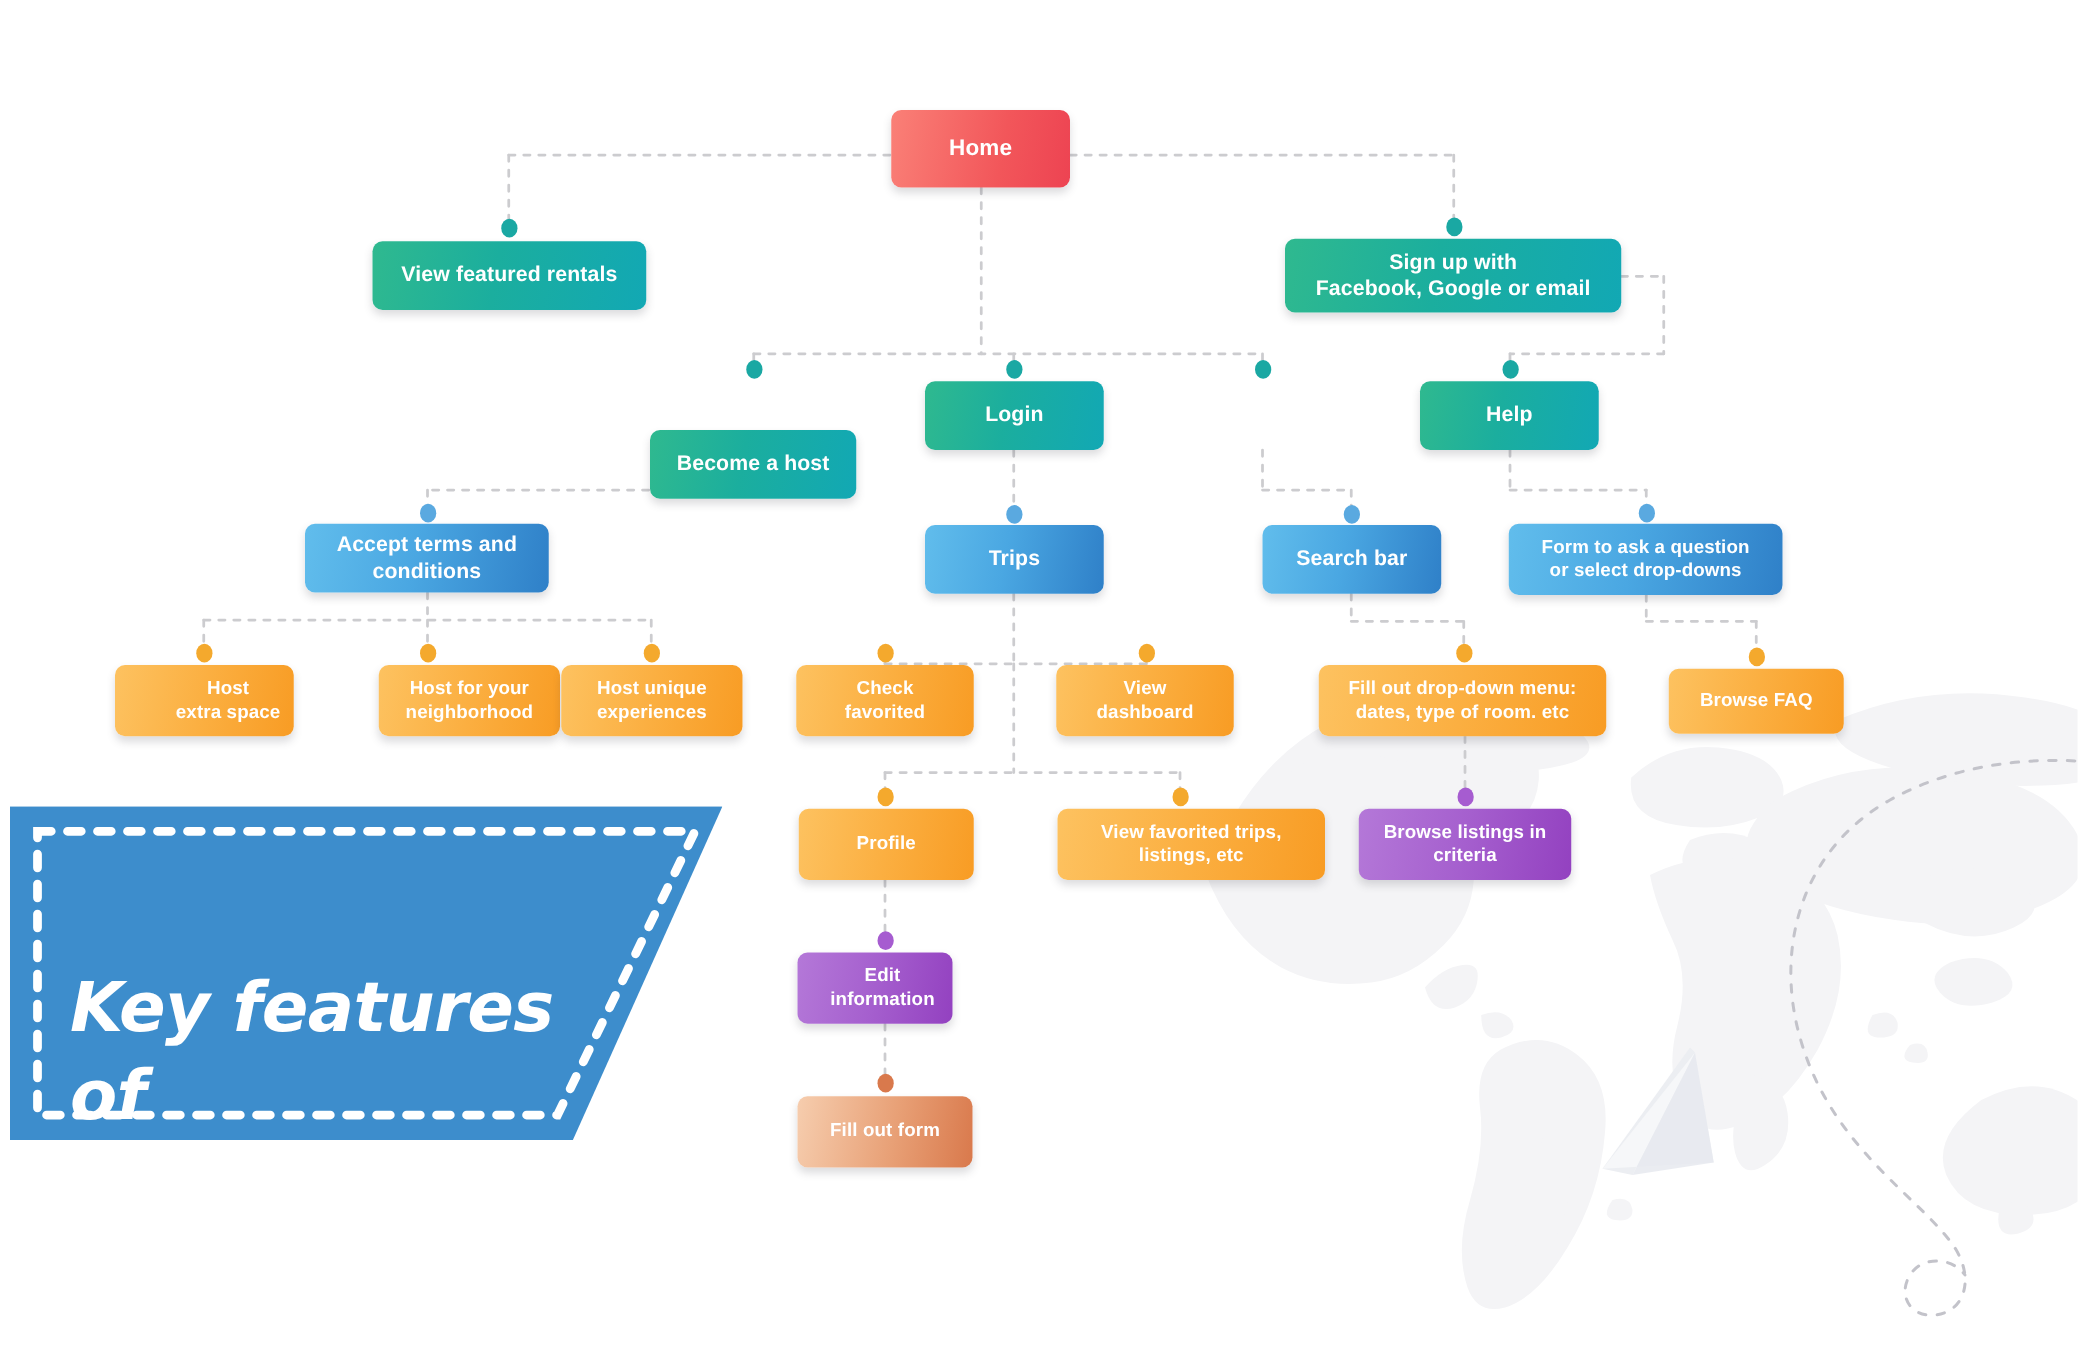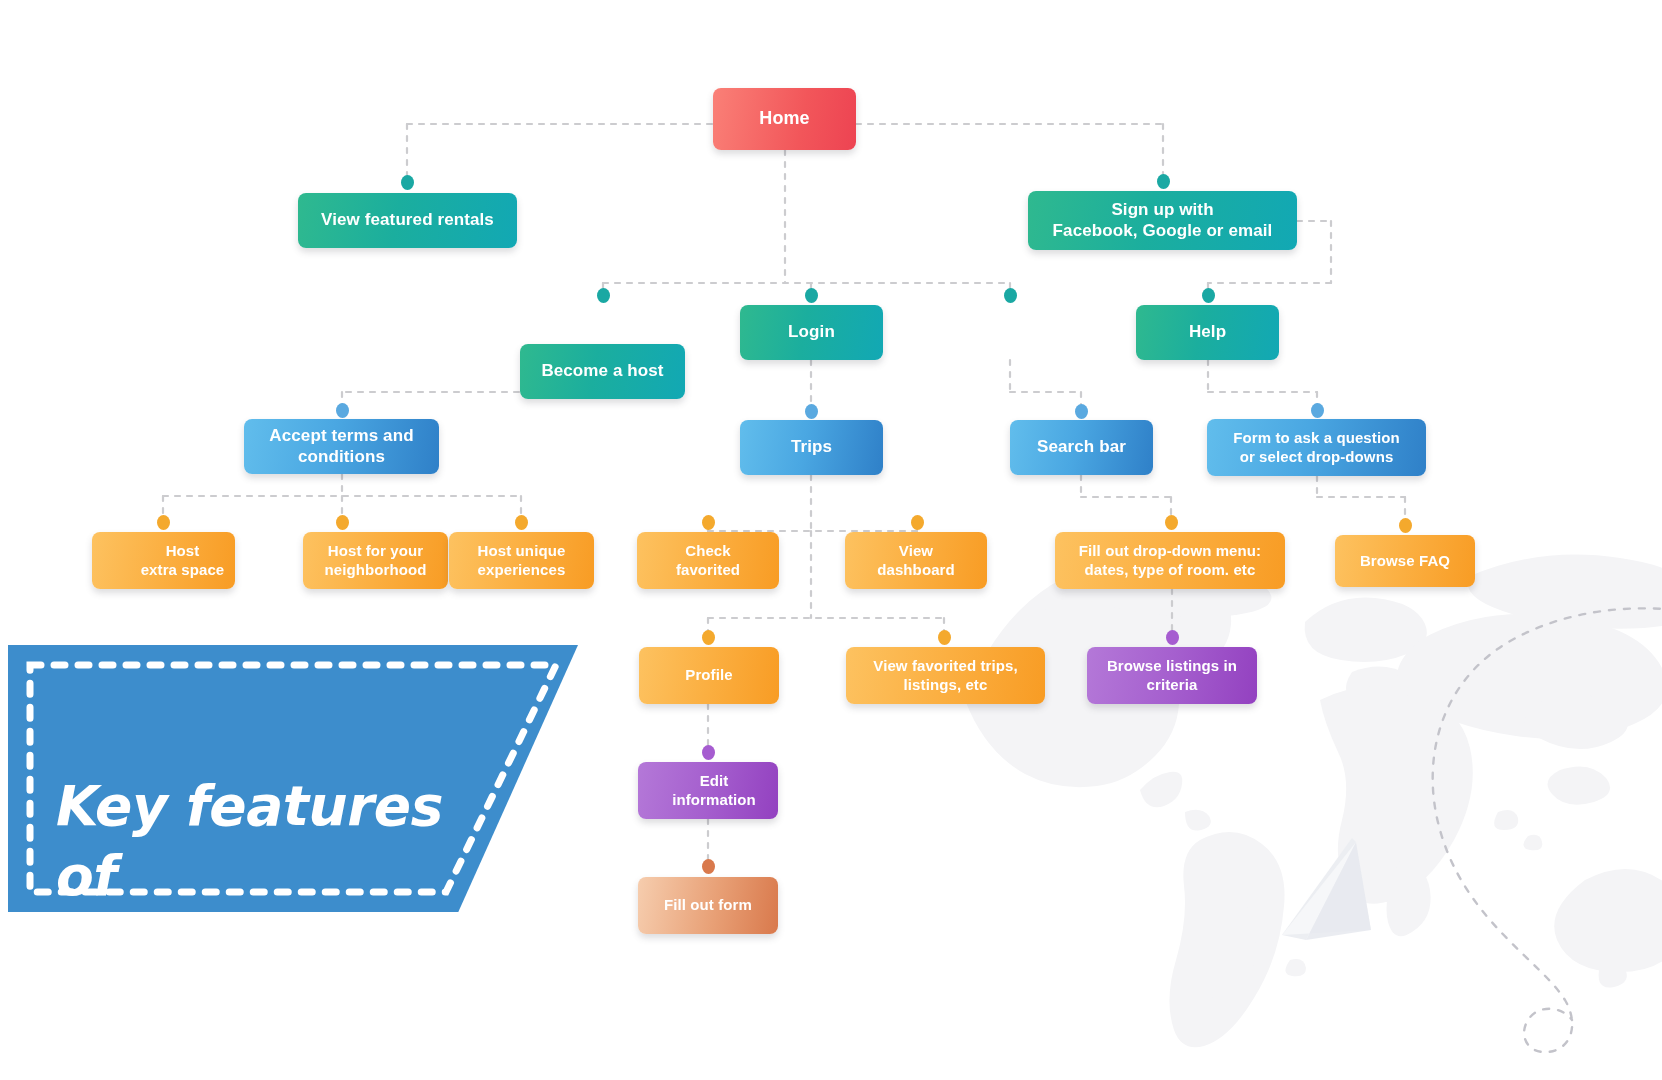--- a/index.html
+++ b/index.html
@@ -294,31 +294,31 @@
   </div>
 
   <div class="node orange fs15" style="left:1335px;top:535px;width:140px;height:52px;">
     <span>Browse FAQ</span>
   </div>
 
   <div class="node orange fs15" style="left:639px;top:647px;width:140px;height:57px;">
     <span>Profile</span>
   </div>
 
-  <div class="node orange fs15" style="left:846px;top:647px;width:199px;height:57px;">
+  <div class="node orange fs15" style="left:846px;top:647px;width:214px;height:57px;">
     <span>View favorited trips,
 listings, etc</span>
   </div>
 
   <div class="node purple fs15" style="left:1087px;top:647px;width:170px;height:57px;">
     <span>Browse listings in
 criteria</span>
   </div>
 
-  <div class="node purple fs15" style="left:638px;top:762px;width:140px;height:57px;padding-left:22px;">
+  <div class="node purple fs15" style="left:638px;top:762px;width:124px;height:57px;padding-left:22px;">
     <span>Edit
 information</span>
   </div>
 
   <div class="node peach fs15" style="left:638px;top:877px;width:140px;height:57px;">
     <span>Fill out form</span>
   </div>
 
   <div id="banner">
     <div class="shape"></div>

